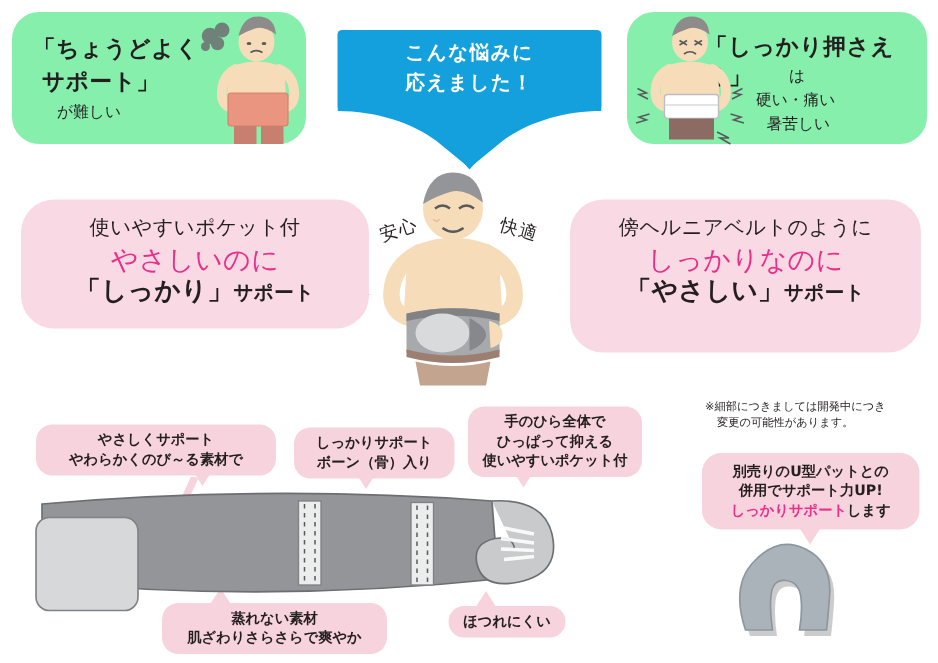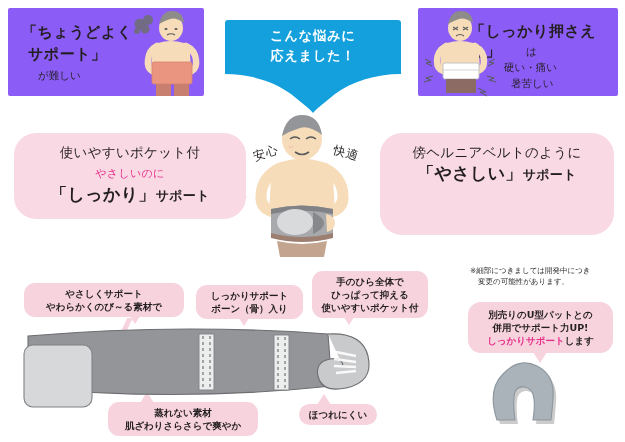--- a/index.html
+++ b/index.html
@@ -8,22 +8,22 @@
     background:#ffffff;
     font-family:"DejaVu Sans","Liberation Sans",sans-serif;
     overflow:hidden;
     position:relative;
   }
   #stage{position:relative;width:625px;height:442px;}
   .abs{position:absolute;}
 
   
   .problem-box{
-    background:#8b5cf6;
-    border-radius:2px;
+    background:#86efac;
+    border-radius:18px;
     box-sizing:border-box;
   }
   .pb-left{left:8px;top:8px;width:196px;height:88px;}
   .pb-right{left:418px;top:8px;width:200px;height:88px;}
 
   .pb-text{position:absolute;color:#231f20;}
   .pb-l1{font-size:15px;font-weight:bold;letter-spacing:.5px;line-height:20px;}
   .pb-small{font-size:10.5px;line-height:14px;}
 
   
@@ -40,21 +40,21 @@
   .arrow-wrap svg{display:block;}
 
   
   .bubble{
     background:#f9d9e4;border-radius:22px;box-sizing:border-box;
     text-align:center;color:#231f20;
   }
   .sol-left{left:14px;top:133px;width:232px;height:86px;}
   .sol-right{left:380px;top:133px;width:234px;height:102px;}
   .sol-l1{font-size:13.5px;line-height:21px;padding-top:9px;letter-spacing:.3px;}
-  .sol-l2{font-size:11px;line-height:21px;color:#e8308a;letter-spacing:.3px;}
+  .sol-l2{font-size:18px;line-height:21px;color:#e8308a;letter-spacing:.3px;}
   .sol-l3{font-size:17px;font-weight:bold;line-height:20px;letter-spacing:.3px;}
   .sol-l3 .suffix{font-size:13px;font-weight:bold;}
   .tail{position:absolute;width:0;height:0;}
   .tail-l{left:232px;top:196px;border-top:9px solid #f9d9e4;border-right:16px solid transparent;}
   .tail-r{left:380px;top:196px;border-top:9px solid #f9d9e4;border-left:16px solid transparent;}
 
   
   .feel{
     font-size:12px;color:#231f20;font-weight:normal;
     letter-spacing:1px;
@@ -120,20 +120,21 @@
 
   <div class="abs bubble sol-left">
     <div class="sol-l1">使いやすいポケット付</div>
     <div class="sol-l2">やさしいのに</div>
     <div class="sol-l3"><span>「しっかり」</span><span class="suffix">サポート</span></div>
   </div>
   <div class="tail tail-l"></div>
 
   <div class="abs bubble sol-right">
     <div class="sol-l1">傍ヘルニアベルトのように</div>
+    <div class="sol-l2">しっかりなのに</div>
     <div class="sol-l3"><span>「やさしい」</span><span class="suffix">サポート</span></div>
   </div>
   <div class="tail tail-r"></div>
 
   <div class="abs feel feel-l">安心</div>
   <div class="abs feel feel-r">快適</div>
 
   <div class="abs callout co-soft">
     <div>やさしくサポート</div>
     <div>やわらかくのび～る素材で</div>

